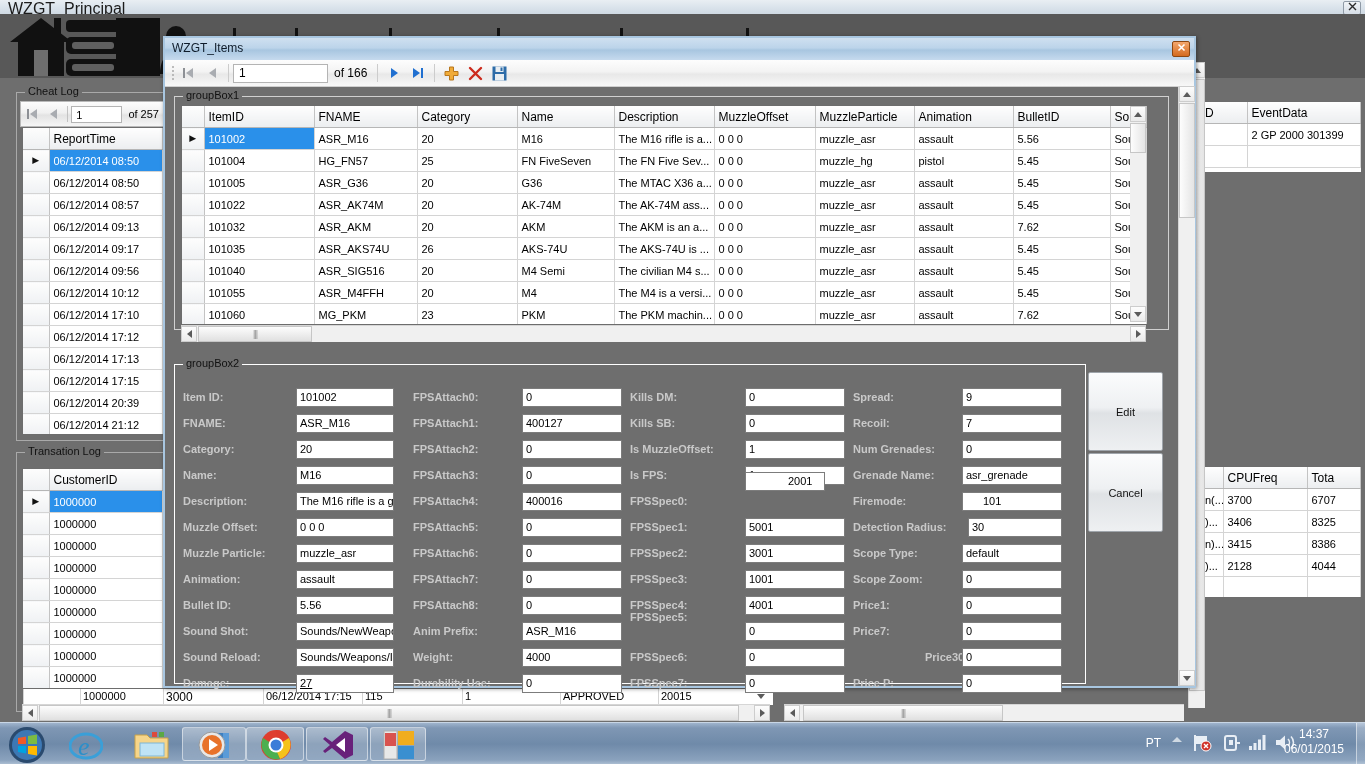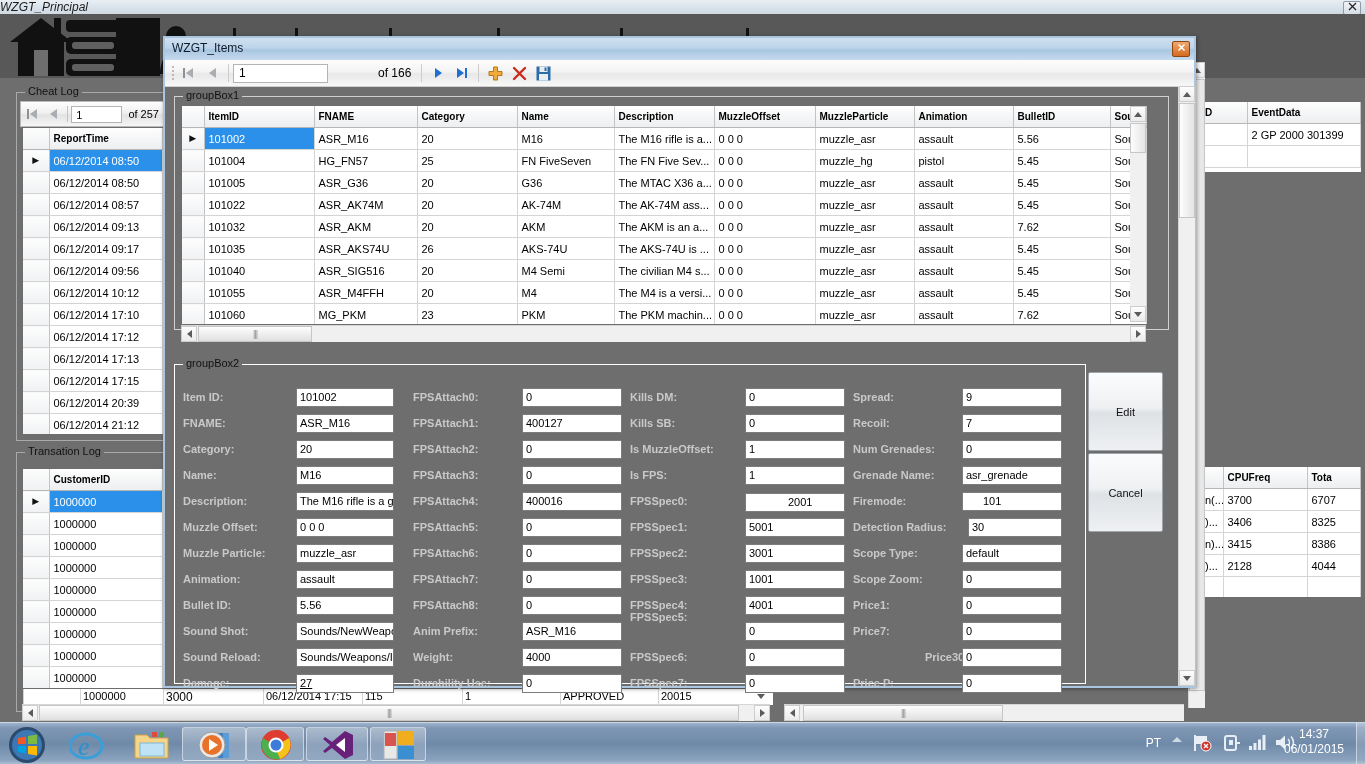--- a/index.html
+++ b/index.html
@@ -9,21 +9,21 @@
     font-size:11px;color:#000;
     background:#6e6e6e;
   }
   
   #principal-window{position:absolute;left:0;top:0;width:1365px;height:722px;background:#6e6e6e;}
   #principal-titlebar{
     position:absolute;left:0;top:0;width:1365px;height:14px;
     background:linear-gradient(to bottom,#e9eef3 0%,#dbe4ec 50%,#cfd9e3 100%);
     border-bottom:1px solid #9aa8b5;
   }
-  #principal-titlebar .tbtext{position:absolute;left:0;top:0px;font-size:12px;color:#1b1b1b;font-style:italic;}
+  #principal-titlebar .tbtext{position:absolute;left:8px;top:0px;font-size:16px;color:#1b1b1b;}
   #principal-close{
     position:absolute;right:4px;top:1px;width:16px;height:12px;
     background:linear-gradient(to bottom,#f2f5f8,#d5dde6);
     border:1px solid #8f9aa6;border-radius:2px;
     font-size:9px;line-height:11px;text-align:center;color:#333;
   }
   
   #desktop-banner{
     position:absolute;left:0;top:14px;width:1365px;height:64px;
     background:#585858;overflow:hidden;
@@ -52,21 +52,21 @@
   .tri-r{width:0;height:0;border-top:5px solid transparent;border-bottom:5px solid transparent;border-left:7px solid #1f6fd0;}
   .tri-l.dis{border-right-color:#a9acb1;}
   .bar-l{width:2px;height:10px;background:#8d9095;margin-right:1px;}
   .bar-r{width:2px;height:10px;background:#1f6fd0;margin-left:1px;}
   
   .grid{position:absolute;background:#fff;border:1px solid #6d6d6d;overflow:hidden;}
   .grid table{border-collapse:collapse;table-layout:fixed;width:100%;}
   .grid th{
     background:linear-gradient(to bottom,#fefefe,#eceef0);
     border-right:1px solid #c3c3c3;border-bottom:1px solid #b6b6b6;
-    font-weight:bold;font-size:10px;text-align:left;padding:2px 4px;height:17px;
+    font-weight:normal;font-size:12px;text-align:left;padding:2px 4px;height:17px;
     color:#000;white-space:nowrap;overflow:hidden;
   }
   .grid td{
     border-right:1px solid #d4d4d4;border-bottom:1px solid #d4d4d4;
     font-size:11px;padding:2px 4px;height:17px;white-space:nowrap;overflow:hidden;
     background:#fff;color:#000;
   }
   .grid td.rowhdr,.grid th.rowhdr{
     background:linear-gradient(to bottom,#fdfdfd,#eff1f3);
     border-right:1px solid #c3c3c3;text-align:center;padding:0;
@@ -109,21 +109,21 @@
     position:absolute;left:0;top:22px;right:0;height:26px;
     background:linear-gradient(to bottom,#fdfdfd 0%,#f3f3f3 45%,#e8e8e8 55%,#f8f8f8 100%);
     border-bottom:1px solid #cfcfcf;display:flex;align-items:center;padding-left:4px;
   }
   #items-toolbar .grip{width:7px;height:18px;display:flex;flex-direction:column;justify-content:center;align-items:center;gap:2px;}
   #items-toolbar .grip i{width:2px;height:2px;background:#a9a9a9;border-radius:1px;display:block;}
   #items-toolbar .tbtn{width:24px;height:22px;display:flex;align-items:center;justify-content:center;}
   #items-toolbar .vsep{width:1px;height:18px;background:#cccccc;margin:0 4px;}
   #items-toolbar .posbox{width:95px;height:19px;background:#fff;border:1px solid #b4b4b4;box-sizing:border-box;
     font-size:12px;line-height:17px;padding-left:5px;}
-  #items-toolbar .ofcount{font-size:12px;padding:0 6px;margin-left:44px;}
+  #items-toolbar .ofcount{font-size:12px;padding:0 6px;}
   
   .fldlabel{position:absolute;font-size:11px;font-weight:bold;color:#c9c9c9;white-space:nowrap;}
   .fldinput{position:absolute;height:19px;background:#fff;border:1px solid #7c7c7c;box-sizing:border-box;
     font-size:11px;line-height:17px;padding-left:3px;overflow:hidden;white-space:nowrap;color:#000;}
   .gbtn{
     position:absolute;background:linear-gradient(to bottom,#fbfcfd 0%,#eef0f2 45%,#dfe2e5 52%,#eef0f2 100%);
     border:1px solid #9fa5ab;border-radius:2px;display:flex;align-items:center;justify-content:center;
     font-size:11px;color:#111;
   }
   
@@ -747,21 +747,21 @@
       <div class="fldinput" style="left: 357px; top: 636px; width: 100px;">0</div>
       <div class="fldlabel" style="left: 465px; top: 353px;">Kills DM:</div>
       <div class="fldinput" style="left: 580px; top: 350px; width: 100px;">0</div>
       <div class="fldlabel" style="left: 465px; top: 379px;">Kills SB:</div>
       <div class="fldinput" style="left: 580px; top: 376px; width: 100px;">0</div>
       <div class="fldlabel" style="left: 465px; top: 405px;">Is MuzzleOffset:</div>
       <div class="fldinput" style="left: 580px; top: 402px; width: 100px;">1</div>
       <div class="fldlabel" style="left: 465px; top: 431px;">Is FPS:</div>
       <div class="fldinput" style="left: 580px; top: 428px; width: 100px;">1</div>
       <div class="fldlabel" style="left: 465px; top: 457px;">FPSSpec0:</div>
-      <div class="fldinput" style="left: 580px; top: 455px; width: 100px; padding-left: 42px;">2001</div>
+      <div class="fldinput" style="left: 580px; top: 434px; width: 80px; padding-left: 42px;">2001</div>
       <div class="fldlabel" style="left: 465px; top: 483px;">FPSSpec1:</div>
       <div class="fldinput" style="left: 580px; top: 480px; width: 100px;">5001</div>
       <div class="fldlabel" style="left: 465px; top: 509px;">FPSSpec2:</div>
       <div class="fldinput" style="left: 580px; top: 506px; width: 100px;">3001</div>
       <div class="fldlabel" style="left: 465px; top: 535px;">FPSSpec3:</div>
       <div class="fldinput" style="left: 580px; top: 532px; width: 100px;">1001</div>
       <div class="fldlabel" style="left: 465px; top: 561px;">FPSSpec4:</div>
       <div class="fldinput" style="left: 580px; top: 558px; width: 100px;">4001</div>
       <div class="fldlabel" style="left: 465px; top: 573px;">FPSSpec5:</div>
       <div class="fldinput" style="left: 580px; top: 584px; width: 100px;">0</div>

